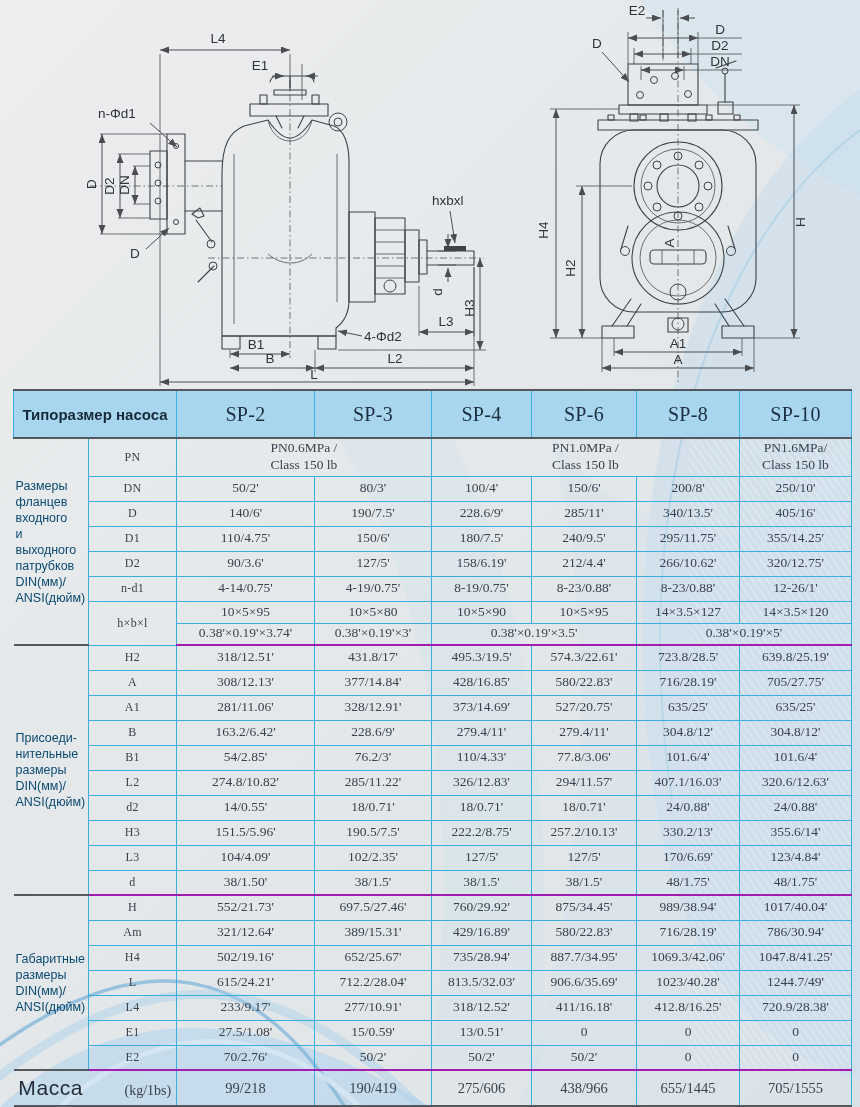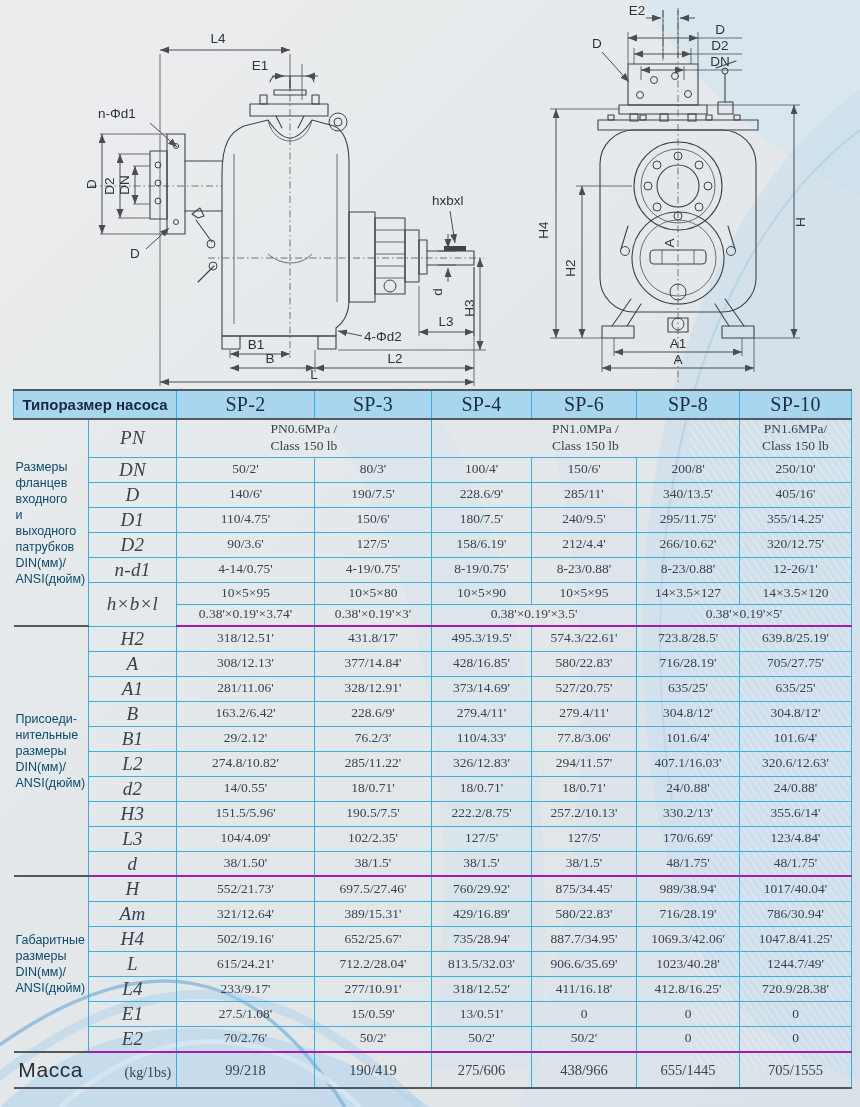--- a/index.html
+++ b/index.html
@@ -23,30 +23,30 @@
   .dim{stroke:#4a4e52;stroke-width:1;fill:none;}
   .bolt{fill:none;stroke:#3e4347;stroke-width:1;}
   .fillk{fill:#3e4347;stroke:none;}
 
   
   .spec{position:absolute;left:13px;top:389px;width:838px;z-index:2;}
   table{border-collapse:collapse;table-layout:fixed;width:838px;}
   td,th{padding:0;text-align:center;vertical-align:middle;overflow:hidden;}
   td{border:1px solid #3aaedd;font-family:"Liberation Serif",serif;font-size:13.5px;color:#39424e;white-space:pre-line;line-height:1.25;}
   tr{height:25px;}
-  thead tr{height:29px;}
+  thead tr{height:48px;}
   th{background:#a9d6ef;border:1px solid #3aaedd;border-top:2px solid #55595e;border-bottom:2px solid #55595e;}
   th.title-cell{font-family:"Liberation Sans",sans-serif;font-size:15px;font-weight:600;color:#17293c;}
   th.model-cell{font-family:"Liberation Serif",serif;font-size:20px;font-weight:500;color:#1c2f42;letter-spacing:.3px;}
   td.gcell{
     border-left:none;border-bottom:2px solid #55595e;
     font-family:"Liberation Sans",sans-serif;font-size:12.5px;line-height:1.28;
     text-align:left;padding-left:2px;color:#0c4a6e;background:transparent;
   }
-  td.pcell{font-size:19px;letter-spacing:.3px;font-style:italic;}
+  td.pcell{font-size:12px;letter-spacing:.3px;}
   tr.gend td{border-bottom:2px solid #a21caf;}
   tr.r-pn{height:38px;}
   tr.r-sub{height:22px;}
   tr.mass-row{height:36px;}
   tr.mass-row td{border-top:2px solid #55595e;border-bottom:2px solid #55595e;font-size:14.5px;}
   td.mass-label-cell{border-left:none;text-align:center;}
   .mass-word{font-family:"Liberation Sans",sans-serif;font-size:21px;color:#252e38;letter-spacing:.5px;}
   .mass-unit{font-family:"Liberation Serif",serif;font-size:14px;color:#39424e;margin-left:38px;}
 </style>
 </head>
@@ -397,21 +397,21 @@
           <td class="pcell">B</td>
           <td>163.2/6.42'</td>
           <td>228.6/9'</td>
           <td>279.4/11'</td>
           <td>279.4/11'</td>
           <td>304.8/12'</td>
           <td>304.8/12'</td>
         </tr>
         <tr>
           <td class="pcell">B1</td>
-          <td>29/2.12'</td>
+          <td>54/2.85'</td>
           <td>76.2/3'</td>
           <td>110/4.33'</td>
           <td>77.8/3.06'</td>
           <td>101.6/4'</td>
           <td>101.6/4'</td>
         </tr>
         <tr>
           <td class="pcell">L2</td>
           <td>274.8/10.82'</td>
           <td>285/11.22'</td>

